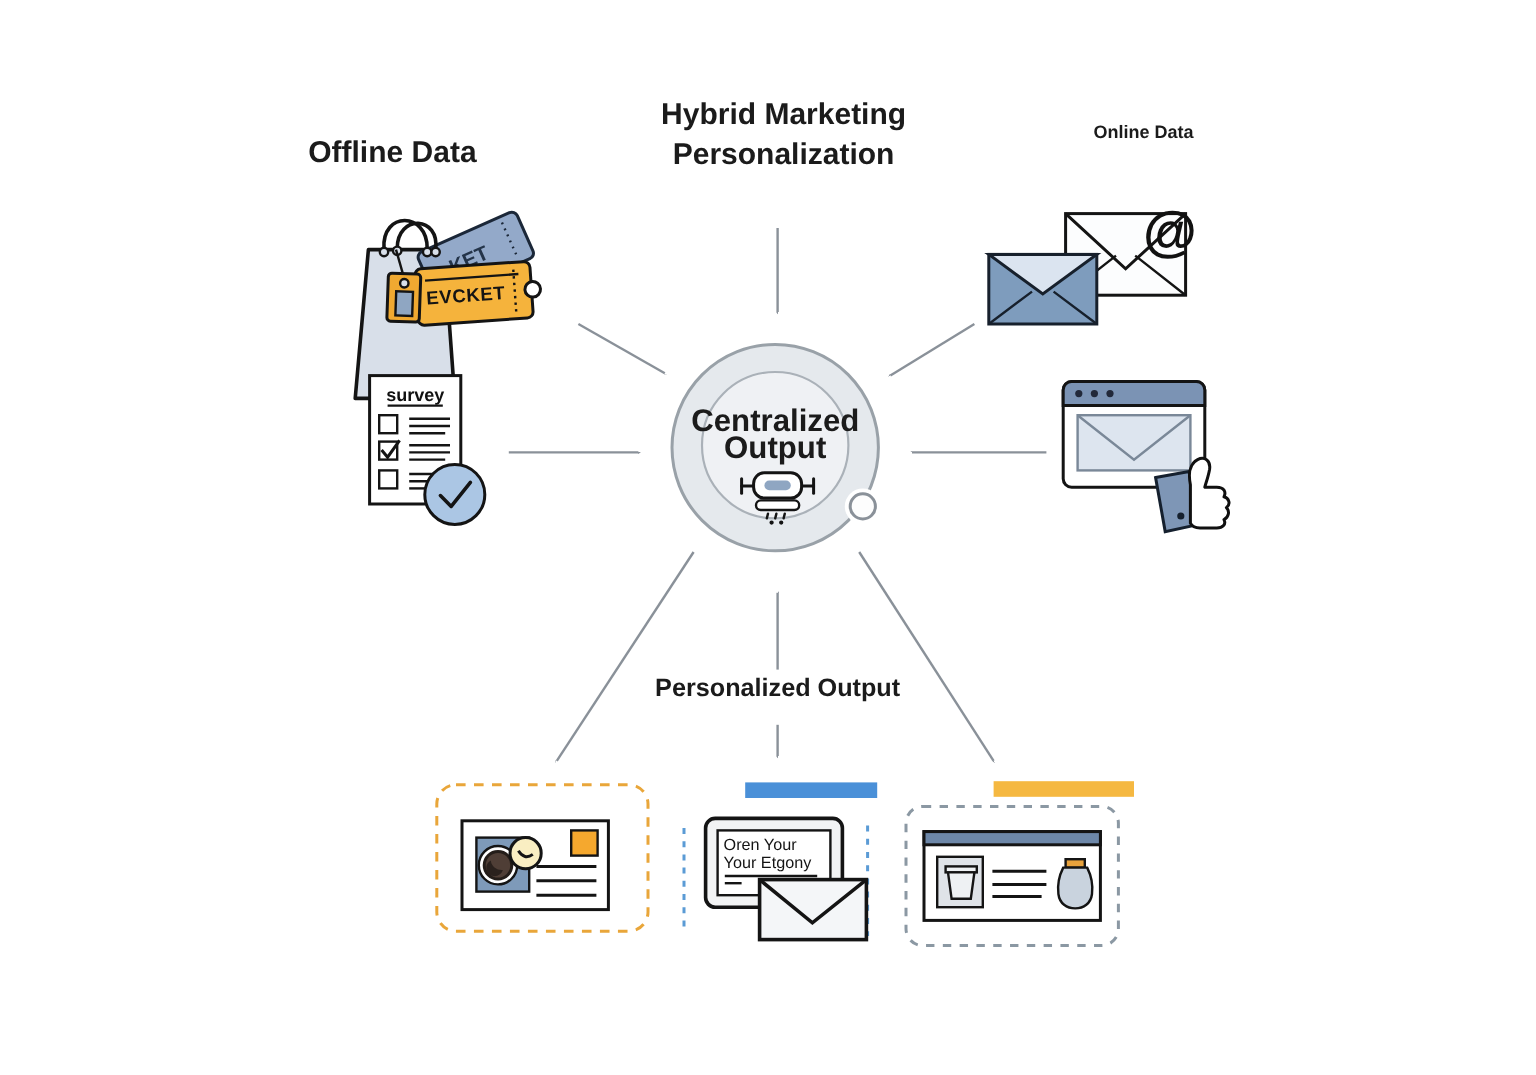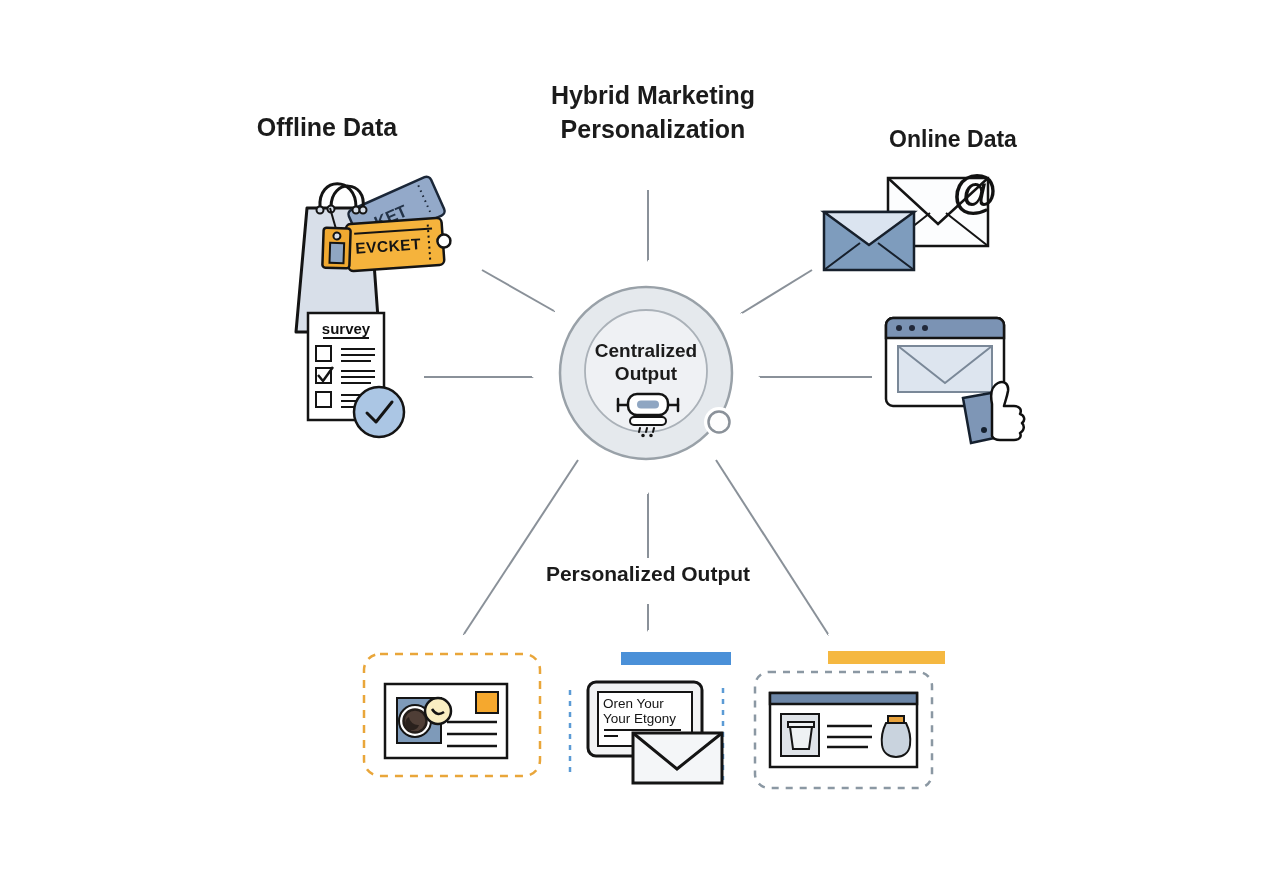--- a/index.html
+++ b/index.html
@@ -2,23 +2,23 @@
 <html><head>
 <meta charset="utf-8">
 <style>
   html,body{margin:0;padding:0;background:#ffffff;}
   #canvas{position:relative;width:1280px;height:896px;background:#ffffff;overflow:hidden;
           font-family:"Liberation Sans",sans-serif;color:#1b1b1b;}
   #diagram-svg{position:absolute;left:0;top:0;}
   .lbl{position:absolute;text-align:center;font-weight:700;color:#1b1b1b;}
   .title{left:503px;top:78px;width:300px;font-size:25px;line-height:34px;}
   .offline{left:237px;top:113px;width:180px;font-size:25px;}
-  .online{left:863px;top:126px;width:180px;font-size:23px;}
+  .online{left:863px;top:102px;width:180px;font-size:15px;}
   .output{left:528px;top:562px;width:240px;font-size:21px;}
-  .center-lbl{left:576px;top:339px;width:140px;font-size:19px;line-height:23px;}
+  .center-lbl{left:576px;top:339px;width:140px;font-size:26px;line-height:23px;}
   svg text{font-family:"Liberation Sans",sans-serif;}
 </style>
 </head>
 <body>
 
 <div id="canvas">
 
 <svg id="diagram-svg" width="1280" height="896" viewBox="0 0 1280 896">
   <defs>
     <marker id="arw" markerWidth="26" markerHeight="26" refX="0" refY="0" orient="auto" markerUnits="userSpaceOnUse">

